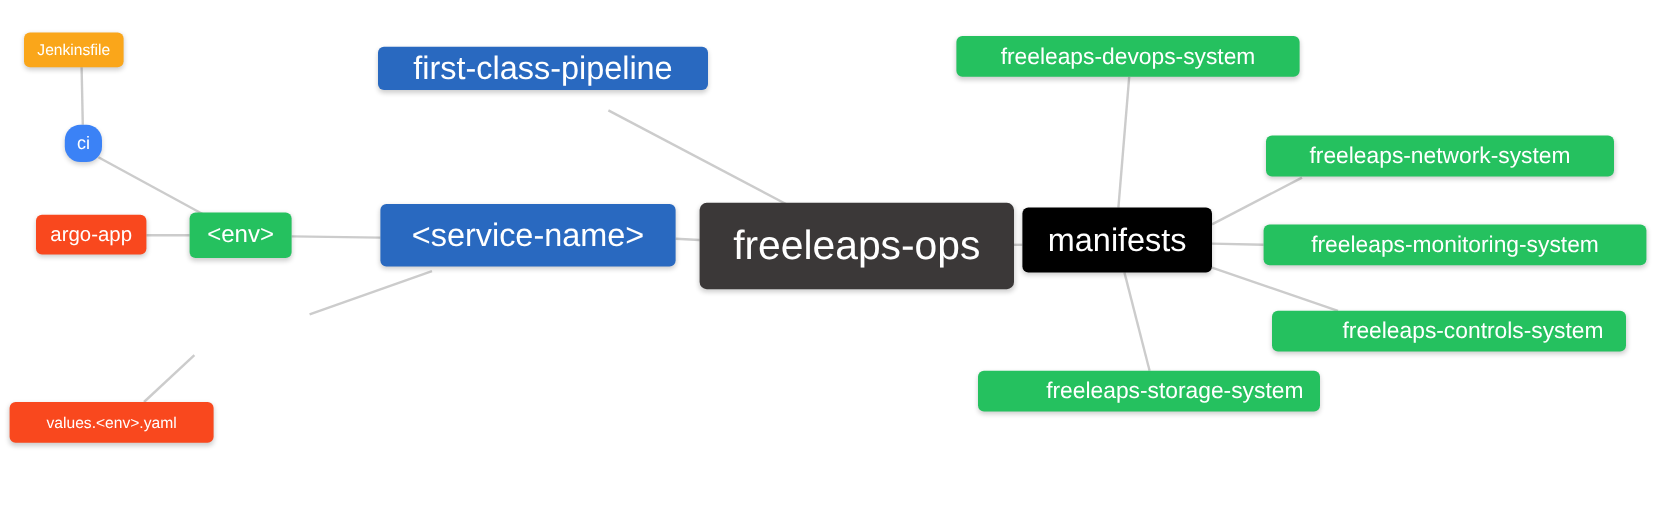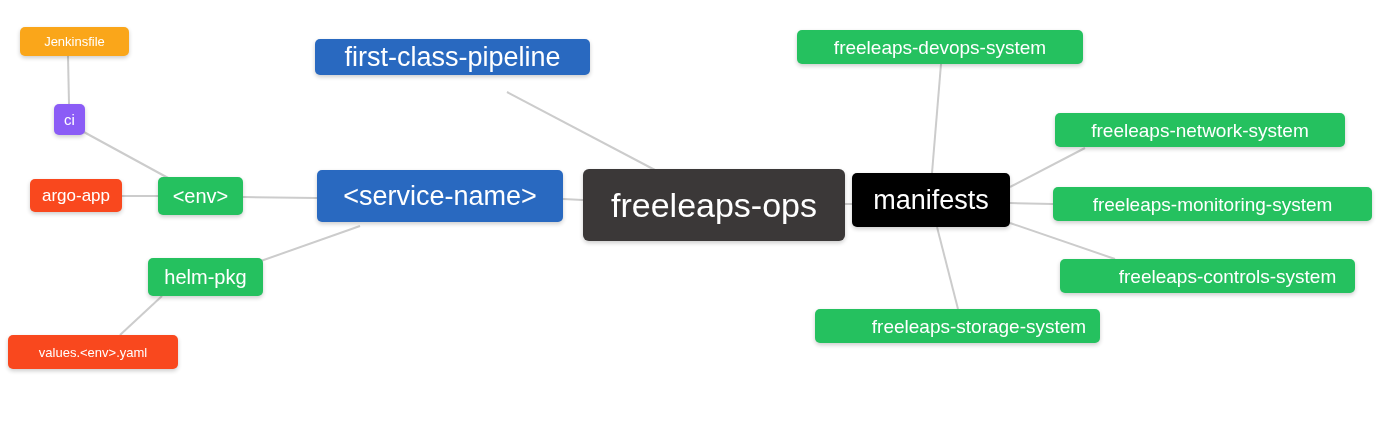--- a/index.html
+++ b/index.html
@@ -17,21 +17,21 @@
     display:flex;align-items:center;justify-content:center;
     color:#ffffff;
     border-radius:5px;
     box-shadow:0 2px 4px rgba(0,0,0,0.2);
     white-space:nowrap;
     box-sizing:border-box;
     cursor:default;
     line-height:1;
   }
   
-  .n-jenkinsfile {left:20px;  top:27px;  width:109px;  height:29px; font-size:13px;}
+  .n-jenkinsfile {left:20px;  top:27px;  width:83px;  height:29px; font-size:13px;}
   .n-ci         {left:54px;  top:104px; width:31px;  height:31px; font-size:15px;}
   .n-argo       {left:30px;  top:179px; width:92px;  height:33px; font-size:17px;}
   .n-env        {left:158px; top:177px; width:85px;  height:38px; font-size:20px;}
   .n-helm       {left:148px; top:258px; width:115px; height:38px; font-size:20px;}
   .n-values     {left:8px;   top:335px; width:170px; height:34px; font-size:13px;}
   .n-pipeline   {left:315px; top:39px;  width:275px; height:36px; font-size:27px;}
   .n-service    {left:317px; top:170px; width:246px; height:52px; font-size:27px;}
   .n-root       {left:583px; top:169px; width:262px; height:72px; font-size:34px; border-radius:6px;}
   .n-manifests  {left:852px; top:173px; width:158px; height:54px; font-size:27px;}
   .n-devops     {left:797px; top:30px;  width:286px; height:34px; font-size:19px;}
@@ -56,24 +56,23 @@
     <line x1="563" y1="199" x2="583" y2="200"></line>
     <line x1="845" y1="204" x2="852" y2="204"></line>
     <line x1="932" y1="173" x2="941" y2="64"></line>
     <line x1="1010" y1="187" x2="1085" y2="148"></line>
     <line x1="1010" y1="203" x2="1053" y2="204"></line>
     <line x1="1010" y1="223" x2="1115" y2="259"></line>
     <line x1="937" y1="227" x2="958" y2="309"></line>
   </svg>
 
   <div class="node n-jenkinsfile" style="background: rgb(250, 166, 26);">Jenkinsfile</div>
-  <div class="node n-ci" style="background: #8b5cf6;">ci</div>
+  <div class="node n-ci" style="background: #3b82f6; border-radius: 13px;">ci</div>
   <div class="node n-argo" style="background: rgb(249, 72, 30);">argo-app</div>
   <div class="node n-env" style="background: rgb(37, 193, 95);">&lt;env&gt;</div>
-  <div class="node n-helm" style="background: rgb(37, 193, 95);">helm-pkg</div>
   <div class="node n-values" style="background: rgb(249, 72, 30);">values.&lt;env&gt;.yaml</div>
   <div class="node n-pipeline" style="background: rgb(41, 105, 192);">first-class-pipeline</div>
   <div class="node n-service" style="background: rgb(41, 105, 192);">&lt;service-name&gt;</div>
   <div class="node n-root" style="background: rgb(59, 56, 56);">freeleaps-ops</div>
   <div class="node n-manifests" style="background: #000000;">manifests</div>
   <div class="node n-devops" style="background: rgb(37, 193, 95);">freeleaps-devops-system</div>
   <div class="node n-network" style="background: rgb(37, 193, 95);">freeleaps-network-system</div>
   <div class="node n-monitoring" style="background: rgb(37, 193, 95);">freeleaps-monitoring-system</div>
   <div class="node n-controls" style="background: rgb(37, 193, 95);">freeleaps-controls-system</div>
   <div class="node n-storage" style="background: rgb(37, 193, 95); padding-left: 43px;">freeleaps-storage-system</div>

